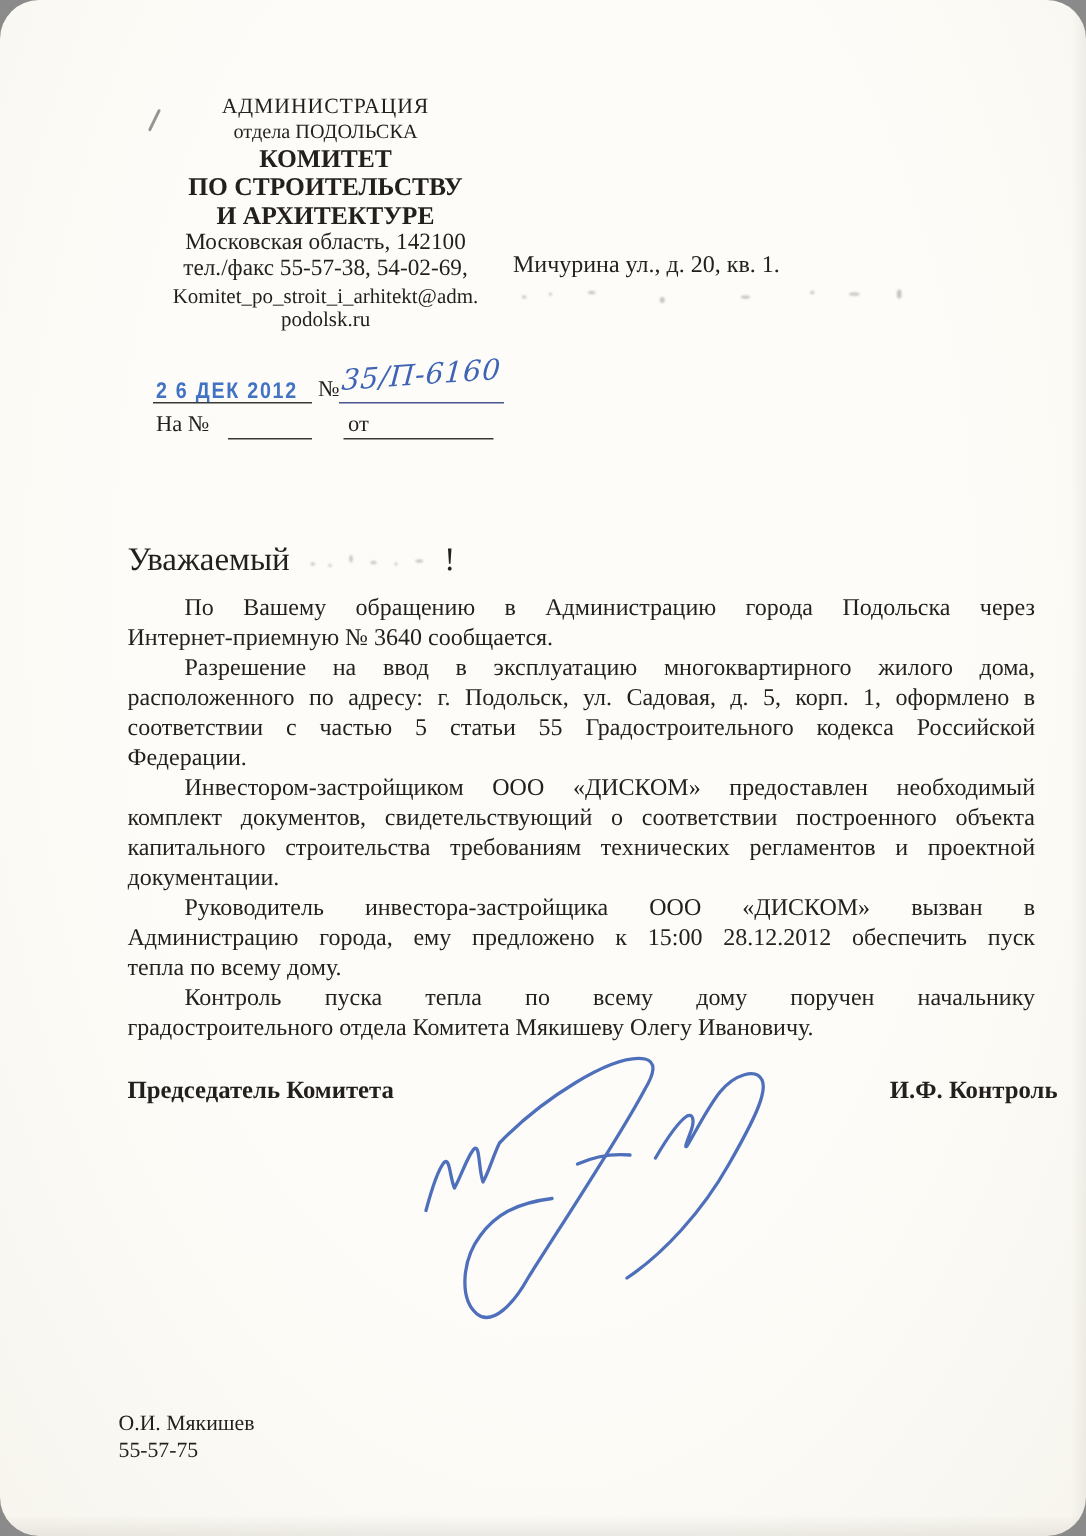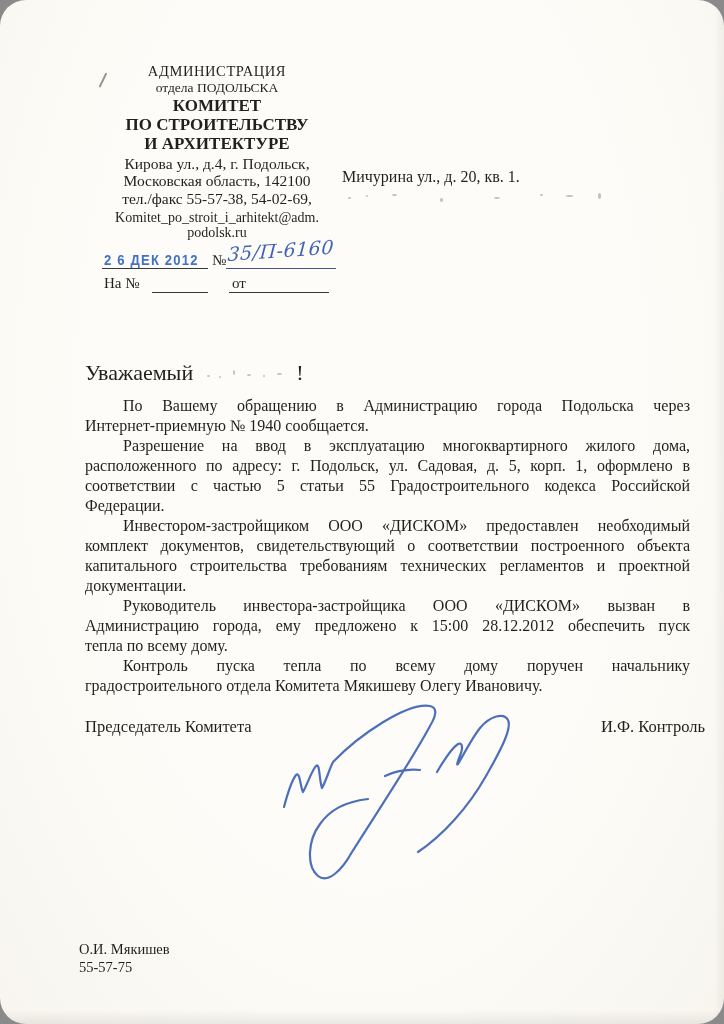--- a/index.html
+++ b/index.html
@@ -54,42 +54,41 @@
   .smudge i{position:absolute;background:rgba(80,80,86,.34);border-radius:50%;}
   .smudge-inline{display:inline-block;position:relative;width:92px;height:13px;vertical-align:baseline;filter:blur(.6px);}
   .smudge-inline i{position:absolute;background:rgba(80,80,86,.34);border-radius:50%;}
   
   .salutation{position:absolute;left:85px;top:363px;width:605px;font-size:22px;line-height:20px;}
   .body-text{position:absolute;left:85px;top:396px;width:605px;font-size:16px;}
   .bline{height:20px;line-height:20px;overflow:hidden;text-align:justify;}
   .bline.indent{text-indent:38px;}
   .bline.stretch::after{content:"";display:inline-block;width:100%;height:0;}
   
-  .signoff{position:absolute;left:85px;top:717px;width:620px;display:flex;justify-content:space-between;font-size:16.5px;line-height:20px;}
+  .signoff{position:absolute;left:85px;top:717px;width:620px;display:flex;justify-content:space-between;font-size:16.5px;line-height:20px;font-weight:bold;}
   .signature{position:absolute;left:272px;top:700px;pointer-events:none;}
   .executor{position:absolute;left:79px;top:940px;font-size:14.5px;line-height:18px;}
   .stray-mark{
     position:absolute;left:102px;top:72px;width:1.6px;height:16px;
     background:rgba(70,66,60,.55);transform:rotate(26deg);border-radius:1px;
   }
 </style>
 </head>
 <body>
 
 <div class="page">
 
   <div class="stray-mark"></div>
 
   <div class="letterhead">
     <div class="lh-org1">АДМИНИСТРАЦИЯ</div>
     <div class="lh-org2">отдела ПОДОЛЬСКА</div>
     <div class="lh-dept">КОМИТЕТ</div>
     <div class="lh-dept">ПО СТРОИТЕЛЬСТВУ</div>
     <div class="lh-dept">И АРХИТЕКТУРЕ</div>
-    <div class="lh-addr first">Кирова ул., д.4, г. Подольск,</div>
     <div class="lh-addr">Московская область, 142100</div>
     <div class="lh-addr">тел./факс 55-57-38, 54-02-69,</div>
     <div class="lh-mail first">Komitet_po_stroit_i_arhitekt@adm.</div>
     <div class="lh-mail">podolsk.ru</div>
   </div>
 
   <div class="stamp-date">2 6 ДЕК 2012</div>
   <div class="uline" style="left:102px;top:268px;width:106px;"></div>
   <div class="num-label">№</div>
   <div class="num-hand">35/П-6160</div>
@@ -119,21 +118,21 @@
       <i style="left:34px;top:3px;width:2px;height:5px;"></i>
       <i style="left:48px;top:7px;width:4px;height:2px;"></i>
       <i style="left:64px;top:8px;width:2px;height:2px;"></i>
       <i style="left:78px;top:6px;width:5px;height:2px;"></i>
     </span>
     <span>!</span>
   </div>
 
   <div class="body-text">
     <div class="bline indent stretch">По Вашему обращению в Администрацию города Подольска через</div>
-    <div class="bline">Интернет-приемную № 1940 сообщается.</div>
+    <div class="bline">Интернет-приемную № 3640 сообщается.</div>
     <div class="bline indent stretch">Разрешение на ввод в эксплуатацию многоквартирного жилого дома,</div>
     <div class="bline stretch">расположенного по адресу: г. Подольск, ул. Садовая, д. 5, корп. 1, оформлено в</div>
     <div class="bline stretch">соответствии с частью 5 статьи 55 Градостроительного кодекса Российской</div>
     <div class="bline">Федерации.</div>
     <div class="bline indent stretch">Инвестором-застройщиком ООО «ДИСКОМ» предоставлен необходимый</div>
     <div class="bline stretch">комплект документов, свидетельствующий о соответствии построенного объекта</div>
     <div class="bline stretch">капитального строительства требованиям технических регламентов и проектной</div>
     <div class="bline">документации.</div>
     <div class="bline indent stretch">Руководитель инвестора-застройщика ООО «ДИСКОМ» вызван в</div>
     <div class="bline stretch">Администрацию города, ему предложено к 15:00 28.12.2012 обеспечить пуск</div>

